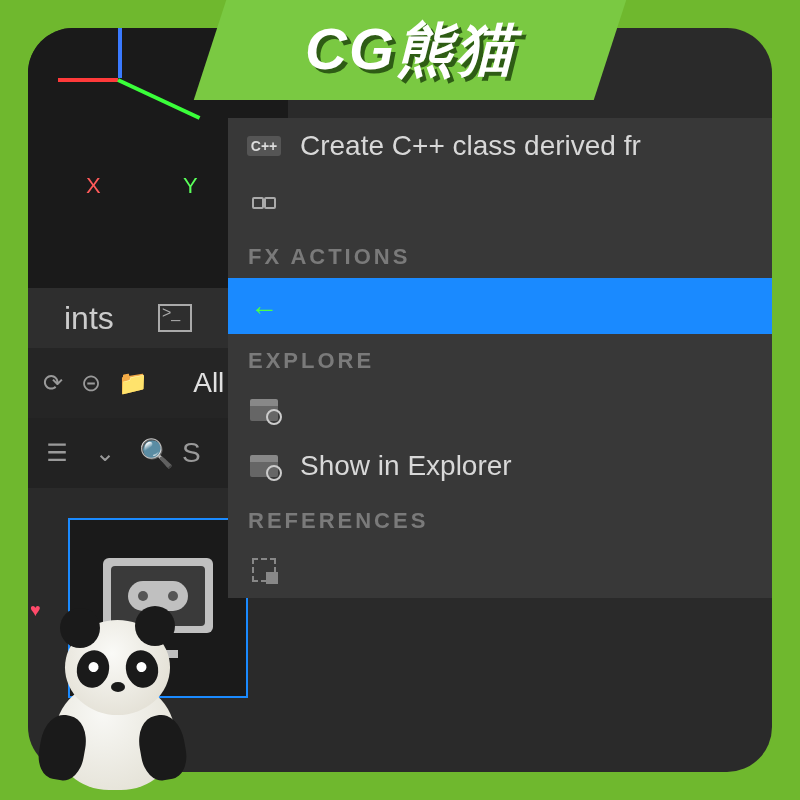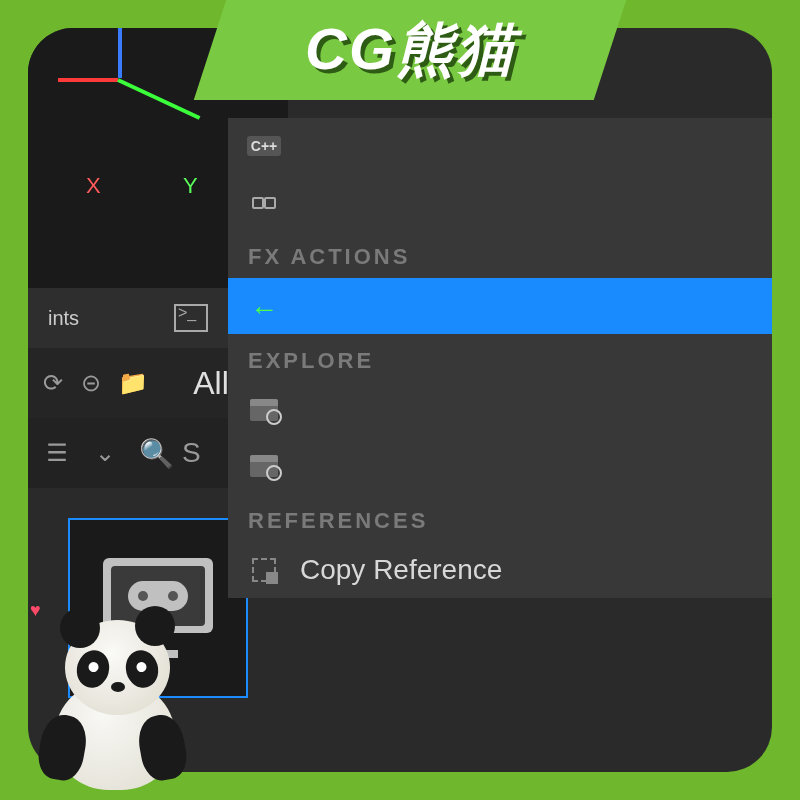--- a/index.html
+++ b/index.html
@@ -64,23 +64,23 @@
     .axis-label-y { position: absolute; color: #5aff5a; font-size: 22px; top: 145px; left: 155px; }
     .tab-row {
       position: absolute;
       top: 260px;
       left: 0;
       width: 200px;
       height: 60px;
       background: #2e2e2e;
       display: flex;
       align-items: center;
-      padding: 0 20px;
+      padding: 0 36px;
       color: #ccc;
-      font-size: 20px;
+      font-size: 32px;
       justify-content: space-between;
     }
     .console-icon {
       width: 34px; height: 28px;
       border: 2px solid #aaa;
       position: relative;
     }
     .console-icon::before { content: '>_'; position: absolute; top: -2px; left: 2px; font-size: 16px; color: #aaa; }
     .toolbar {
       position: absolute;
@@ -227,21 +227,21 @@
       position: relative;
     }
     .copy-ref-icon::after {
       content:''; position: absolute;
       width: 12px; height: 12px;
       background: #888;
       bottom: -4px; right: -4px;
     }
     .all-label {
       color: #e0e0e0;
-      font-size: 32px;
+      font-size: 28px;
       margin-left: 28px;
     }
     .panda {
       position: absolute;
       bottom: 10px;
       left: 10px;
       width: 200px;
       height: 200px;
       z-index: 20;
     }
@@ -355,47 +355,48 @@
         </div>
       <div class="stand"></div>
     </div>
   </div>
 
   <div class="context-menu">
     <div class="menu-item">
       <span class="mi-icon">
           <span class="cpp-badge">C++</span>
         </span>
+      <span>Create C++ class derived fr</span>
     </div>
     <div class="menu-item">
       <span class="mi-icon">
           <span class="bp-icon"></span>
         </span>
     </div>
     <div class="menu-section">FX ACTIONS</div>
     <div class="menu-item highlighted">
       <span class="mi-icon arrow-left">←</span>
     </div>
     <div class="menu-section">EXPLORE</div>
     <div class="menu-item">
       <span class="mi-icon">
           <span class="folder-search"></span>
         </span>
     </div>
     <div class="menu-item">
       <span class="mi-icon">
           <span class="folder-search"></span>
         </span>
+      <span>Show in Explorer</span>
     </div>
     <div class="menu-section">REFERENCES</div>
     <div class="menu-item">
       <span class="mi-icon">
           <span class="copy-ref-icon"></span>
         </span>
-      <span>Copy Reference</span>
     </div>
   </div>
 
 </div>
 
 <div class="banner">
   <span class="banner-text">CG熊猫</span>
 </div>
 
 <div class="panda">

